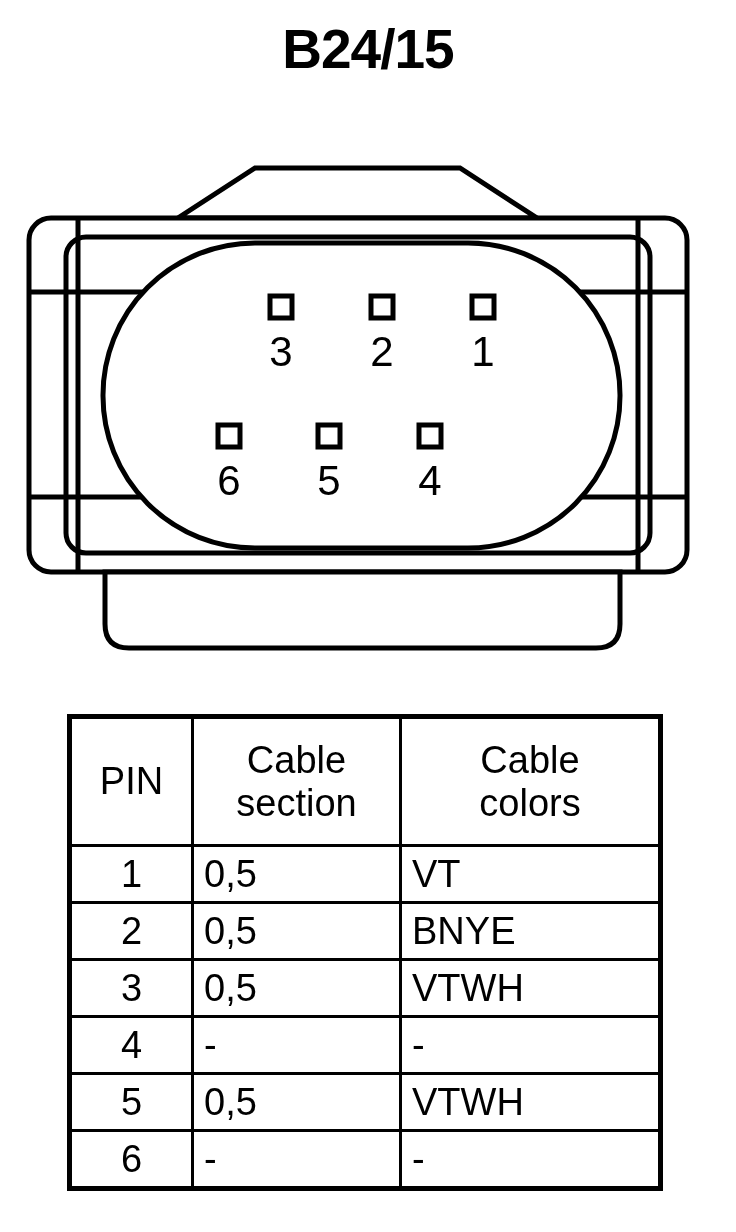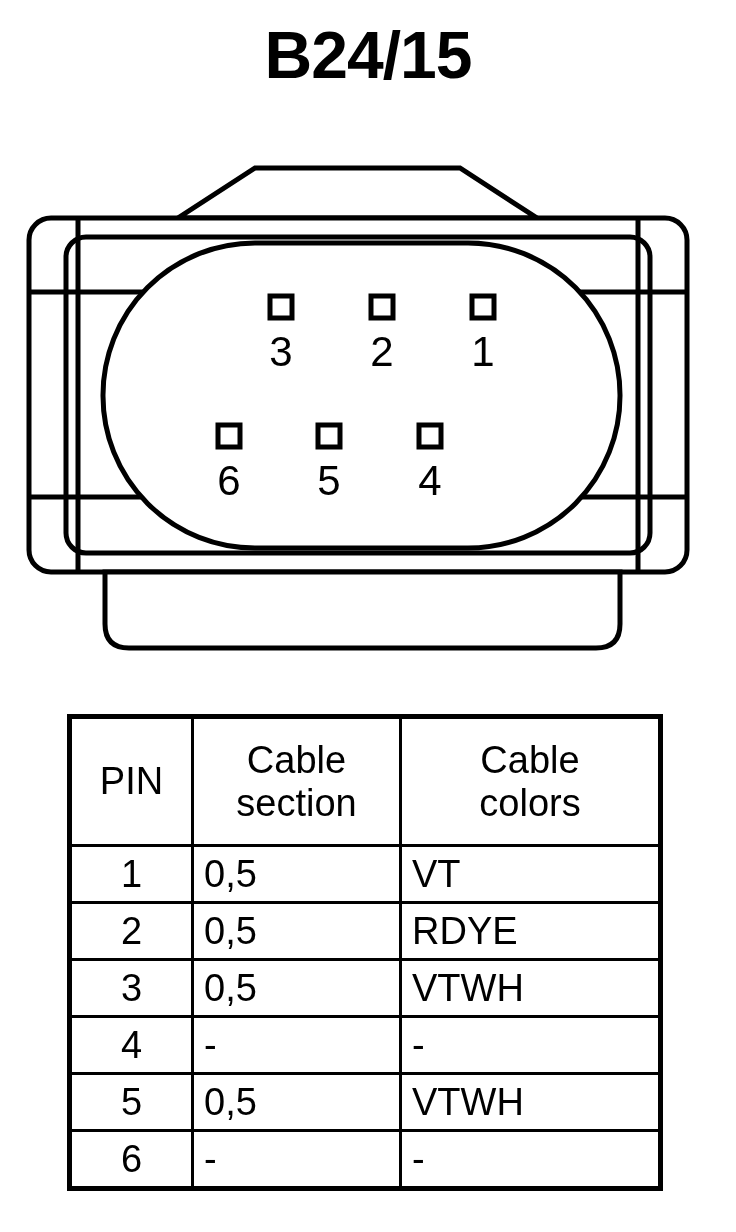--- a/index.html
+++ b/index.html
@@ -16,21 +16,21 @@
     overflow: hidden;
   }
 
   
   #connector-title {
     position: absolute;
     left: 0;
     top: 22px;
     width: 736px;
     text-align: center;
-    font-size: 66px;
+    font-size: 55px;
     font-weight: bold;
     letter-spacing: -1px;
     line-height: 1;
     white-space: pre;
   }
 
   
   #connector-diagram {
     position: absolute;
     left: 0;
@@ -166,21 +166,21 @@
   </thead>
   <tbody>
     <tr>
       <td class="cell-pin">1</td>
       <td class="cell-cross">0,5</td>
       <td class="cell-colors">VT</td>
     </tr>
     <tr>
       <td class="cell-pin">2</td>
       <td class="cell-cross">0,5</td>
-      <td class="cell-colors">RDYE</td>
+      <td class="cell-colors">BNYE</td>
     </tr>
     <tr>
       <td class="cell-pin">3</td>
       <td class="cell-cross">0,5</td>
       <td class="cell-colors">VTWH</td>
     </tr>
     <tr>
       <td class="cell-pin">4</td>
       <td class="cell-cross">-</td>
       <td class="cell-colors">-</td>

